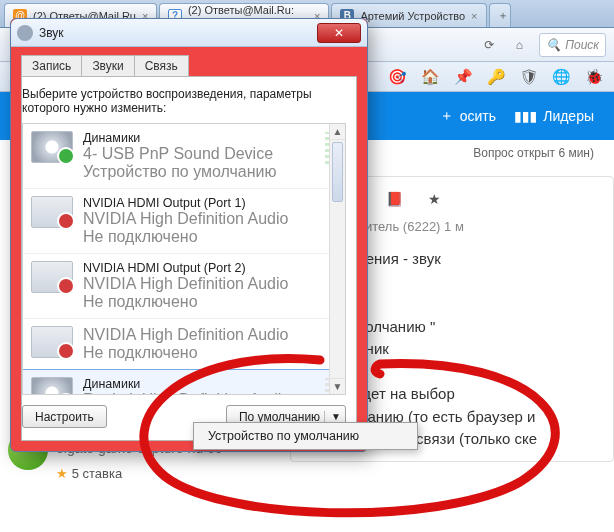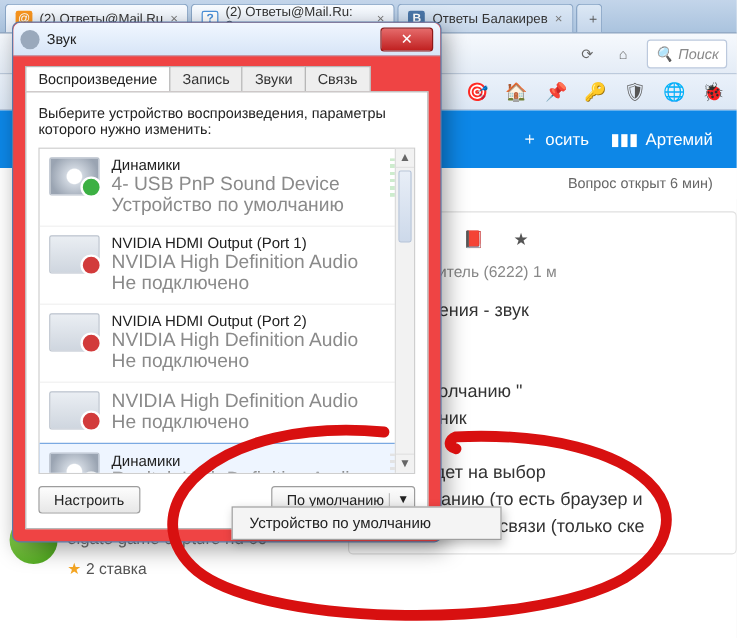--- a/index.html
+++ b/index.html
@@ -41,21 +41,21 @@
   .dialog { position:absolute; left:10px; top:18px; width:358px; background:#ef4444; border:1px solid #5a7aa8; border-radius:6px; box-shadow: 4px 6px 18px rgba(0,0,0,.35); }
   .titlebar { height:28px; background:linear-gradient(#f1f7ff,#d7e5f7); border-bottom:1px solid #aebfd6; border-radius:6px 6px 0 0; display:flex; align-items:center; padding:0 6px; }
   .titlebar .ticon { width:16px; height:16px; background:#9aa9bc; border-radius:50%; display:inline-block; margin-right:6px; position:relative; }
   .titlebar .title { font-size:12px; color:#222; }
   .closebtn { margin-left:auto; width:44px; height:20px; background:linear-gradient(#e56a6a,#c02020); border:1px solid #8e1a1a; border-radius:3px; color:#fff; display:flex; align-items:center; justify-content:center; font-size:12px; }
 
   .tabs { display:flex; gap:0; margin:8px 10px 0 10px; }
   .dlg-tab { background:#fff; border:1px solid #b7b7b7; border-bottom:none; padding:3px 10px; font-size:12px; color:#222; }
   .dlg-tab:not(:first-child){ margin-left:-1px; }
   .dlg-tab.inactive { background:#eee; color:#333; }
-  .tab-panel { margin:0 10px 10px 10px; background:#fff; border:1px solid #b7b7b7; padding:10px 10px 12px 10px; }
+  .tab-panel { margin:0 10px 10px 10px; background:#fff; border:1px solid #b7b7b7; padding:10px 10px 12px 0; }
   .hint { font-size:12px; color:#222; margin-bottom:8px; }
 
   .listwrap { border:1px solid #cfcfcf; position:relative; }
   .list { max-height: 270px; overflow:hidden; }
   .dev { display:flex; align-items:flex-start; gap:10px; padding:7px 8px 7px 8px; border-bottom:1px solid #f0f0f0; position:relative; }
   .dev.selected { background:#eef5ff; border:1px solid #7aa9e2; margin:-1px; }
   .dev-icon { width:42px; height:32px; background:linear-gradient(#eaeef3,#cfd6df); border:1px solid #b8c0cb; border-radius:2px; position:relative; flex:none; }
   .dev-icon::after { content:""; position:absolute; right:-3px; bottom:-3px; width:14px; height:14px; border-radius:50%; border:2px solid #fff; }
   .st-ok::after { background:#3cb043; }
   .st-off::after { background:#d23b3b; }
@@ -93,21 +93,21 @@
     <span>(2) Ответы@Mail.Ru</span>
     <span class="tab-close">×</span>
   </div>
   <div class="tab">
     <span class="favicon fav-q">?</span>
     <span>(2) Ответы@Mail.Ru: З...</span>
     <span class="tab-close">×</span>
   </div>
   <div class="tab bg">
     <span class="favicon fav-vk">B</span>
-    <span>Ответы Балакирев</span>
+    <span>Артемий Устройство</span>
     <span class="tab-close">×</span>
   </div>
   <div class="tab bg tab-new">＋</div>
 </div>
 
 <div class="navbar">
   <span class="nav-icon">⟳</span>
   <span class="nav-icon">⌂</span>
   <div class="searchbox">
      <span>🔍</span>
@@ -126,21 +126,21 @@
 </div>
 
 <div class="page-bg">
   <div class="blue-banner">
      <div class="blue-btn">
         <span>＋</span>
         <span>осить</span>
       </div>
      <div class="blue-btn">
         <span>▮▮▮</span>
-        <span>Артемий</span>
+        <span>Лидеры</span>
       </div>
   </div>
   <div class="sub-banner">Вопрос открыт 6 мин)</div>
 
   <div class="card">
     <div class="card-icons">
       <span>🎧</span>
       <span>📕</span>
       <span>★</span>
     </div>
@@ -161,34 +161,33 @@
       <div>по умолчанию (то есть браузер и</div>
       <div>или устройство связи (только ске</div>
     </div>
   </div>
 </div>
 
 <div class="avatar"></div>
 <div class="game-title">elgato game capture hd 60</div>
 <div class="rate">
     <span class="star">★</span>
-    <span>2 ставка</span>
+    <span>5 ставка</span>
   </div>
 
 <div class="dialog">
   <div class="titlebar">
      <span class="ticon"></span>
      <span class="title">Звук</span>
      <div class="closebtn">
         <span>✕</span>
       </div>
   </div>
 
   <div class="tabs">
-    <div class="dlg-tab">Воспроизведение</div>
     <div class="dlg-tab inactive">Запись</div>
     <div class="dlg-tab inactive">Звуки</div>
     <div class="dlg-tab inactive">Связь</div>
   </div>
 
   <div class="tab-panel">
      <div class="hint">Выберите устройство воспроизведения, параметры которого нужно изменить:</div>
 
      <div class="listwrap">
        <div class="list">

